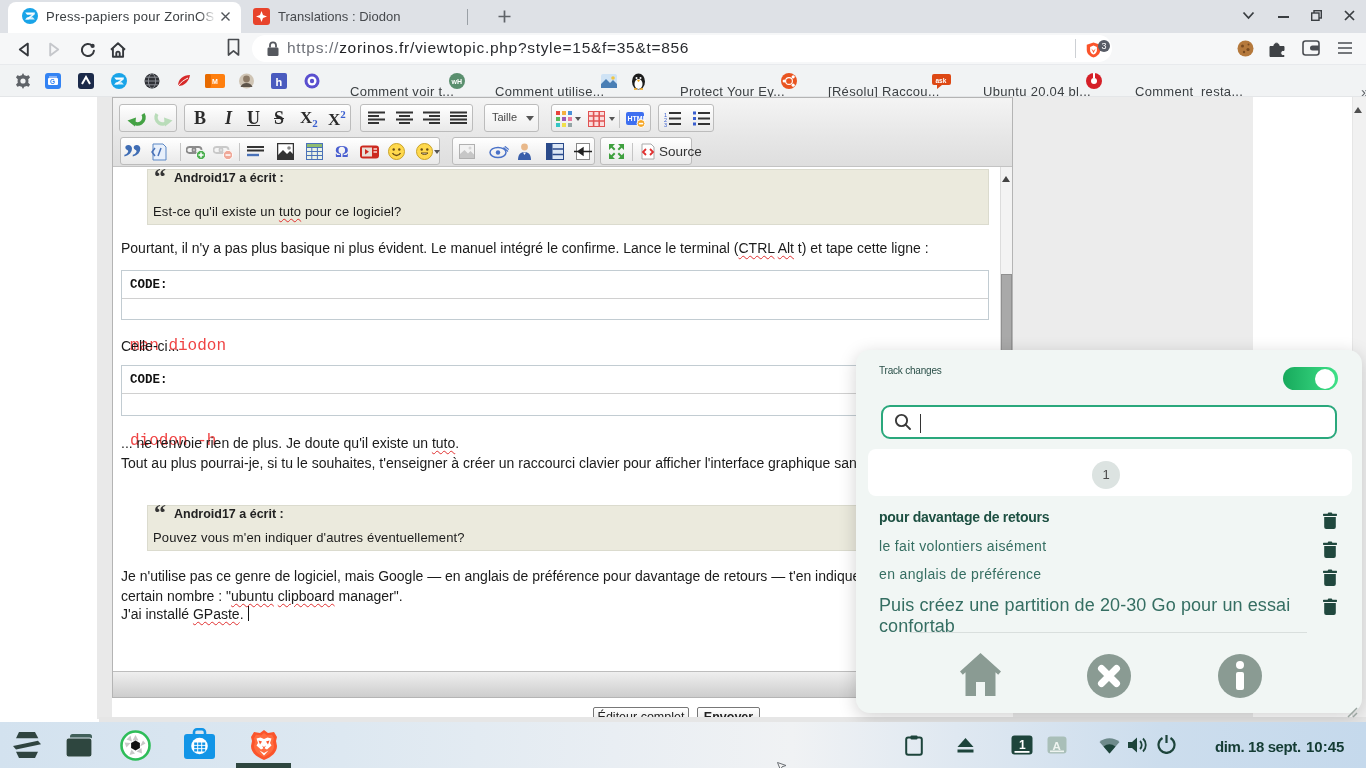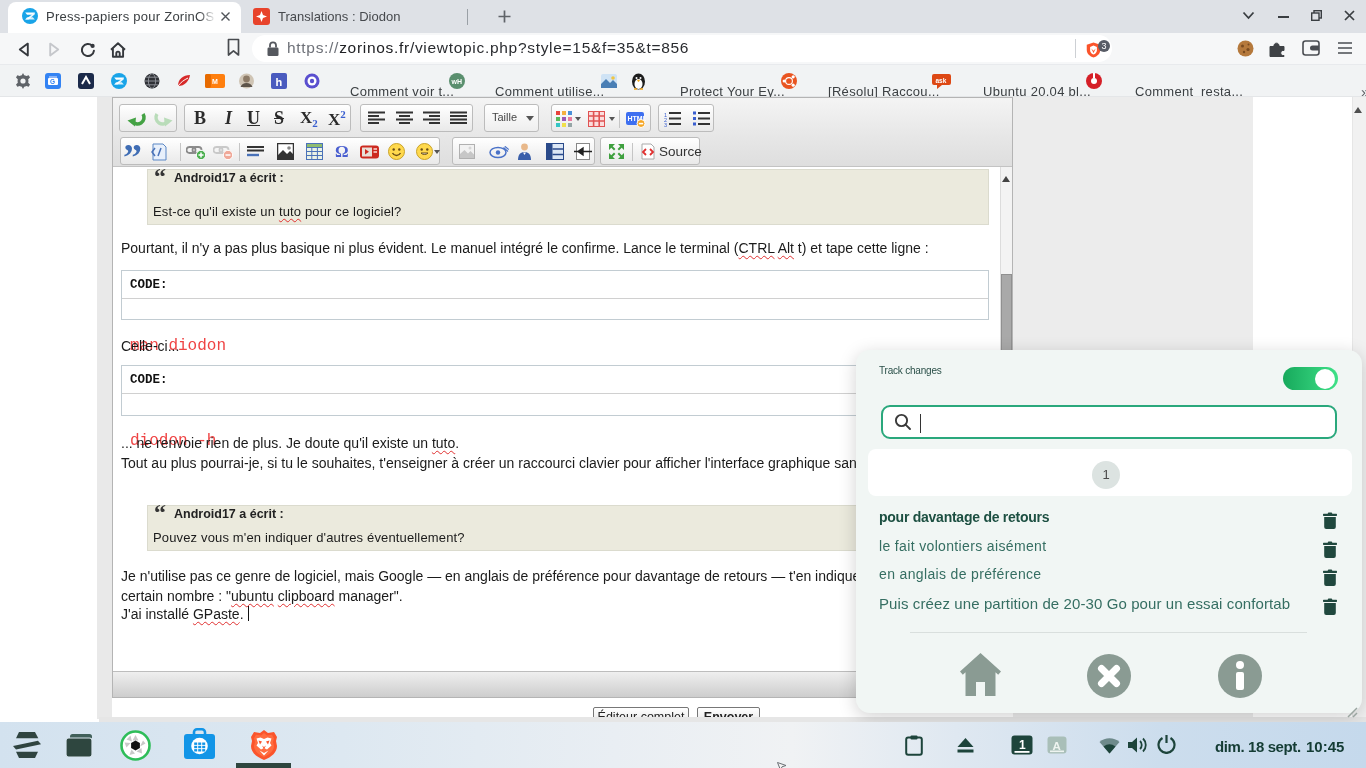--- a/index.html
+++ b/index.html
@@ -407,21 +407,21 @@
   <svg class="abs" style="left:93px;top:5px" width="18" height="17" viewBox="0 0 18 17">
         <rect x="0.5" y="0.5" width="17" height="16" fill="#dce7f5" stroke="#2a4a8a"></rect>
         <rect x="0.5" y="0.5" width="6" height="16" fill="#2a4a8a"></rect>
         <path d="M6.5 6 H18 M6.5 11.5 H18" stroke="#2a4a8a" stroke-width="1.3"></path>
       </svg>
   <svg class="abs" style="left:121px;top:5px" width="18" height="17" viewBox="0 0 18 17">
         <rect x="2.5" y="0.5" width="13" height="16" fill="#fff" stroke="#888"></rect>
         <path d="M0 8.5 H18 M9 5 L4 8.5 L9 12 Z" fill="#222" stroke="#222" stroke-width="1.4"></path>
       </svg>
  </div>
- <div class="ckg ckrow2" style="left:487px;width:100px">
+ <div class="ckg ckrow2" style="left:487px;width:92px">
   <svg class="abs" style="left:7px;top:5px" width="17" height="17" viewBox="0 0 17 17">
         <path d="M10 1 H16 V7 L13.7 4.7 L11 7.4 L9.6 6 L12.3 3.3 Z" fill="#3fa03f"></path>
         <path d="M7 1 H1 V7 L3.3 4.7 L6 7.4 L7.4 6 L4.7 3.3 Z" fill="#3fa03f"></path>
         <path d="M1 10 V16 H7 L4.7 13.7 L7.4 11 L6 9.6 L3.3 12.3 Z" fill="#3fa03f"></path>
         <path d="M16 10 V16 H10 L12.3 13.7 L9.6 11 L11 9.6 L13.7 12.3 Z" fill="#3fa03f"></path>
       </svg>
   <div class="cksep" style="left:31px"></div>
   <svg class="abs" style="left:39px;top:5px" width="16" height="17" viewBox="0 0 16 17">
         <path d="M2 1 H11 L14 4 V16 H2 Z" fill="#fff" stroke="#aaa"></path>
         <path d="M6 6 L3 9 L6 12 M10 6 L13 9 L10 12" fill="none" stroke="#e03030" stroke-width="1.8"></path>
@@ -446,21 +446,21 @@
   <svg class="abs" style="left:38px;top:63px" width="18" height="18" viewBox="0 0 18 18">
       <circle cx="7.5" cy="7.5" r="5.6" fill="none" stroke="#3a3a3a" stroke-width="1.9"></circle>
       <path d="M11.8 11.8 L16 16" stroke="#3a3a3a" stroke-width="1.9" stroke-linecap="round"></path>
     </svg>
   <div class="abs" style="left:64px;top:64px;width:1.4px;height:19px;background:#333"></div>
   <div class="abs" style="left:12px;top:99px;width:484px;height:47px;background:#fff;border-radius:8px"></div>
   <div class="abs" style="left:236px;top:111px;width:28px;height:28px;border-radius:14px;background:#dce3e1;color:#4a4a4a;font-size:13px;text-align:center;line-height:28px">1</div>
   <div class="abs" style="left:23px;top:159px;font-size:14px;letter-spacing:-0.25px;font-weight:bold;color:#1c4f41">pour davantage de retours</div>
   <div class="abs" style="left:23px;top:188px;font-size:14px;color:#356e62;letter-spacing:.35px">le fait volontiers aisément</div>
   <div class="abs" style="left:23px;top:216px;font-size:14px;color:#356e62;letter-spacing:.35px">en anglais de préférence</div>
-  <div class="abs" style="left:23px;top:245px;font-size:15px;color:#356e62;letter-spacing:.1px">Puis créez une partition de 20-30 Go pour un essai confortab</div>
+  <div class="abs" style="left:23px;top:245px;font-size:18px;color:#356e62;letter-spacing:.1px">Puis créez une partition de 20-30 Go pour un essai confortab</div>
   <svg class="abs tr" style="left:466px;top:162px" width="16" height="17" viewBox="0 0 16 17">
       <path d="M2.2 5 H13.8 V15 A2 2 0 0 1 11.8 17 H4.2 A2 2 0 0 1 2.2 15 Z M5.8 1.2 A0.9 0.9 0 0 1 6.7 0.4 H9.3 A0.9 0.9 0 0 1 10.2 1.2 V1.8 H14.4 A0.6 0.6 0 0 1 15 2.4 V3.3 A0.6 0.6 0 0 1 14.4 3.9 H1.6 A0.6 0.6 0 0 1 1 3.3 V2.4 A0.6 0.6 0 0 1 1.6 1.8 H5.8 Z" fill="#20483e"></path>
     </svg>
   <svg class="abs tr" style="left:466px;top:191px" width="16" height="17" viewBox="0 0 16 17">
       <path d="M2.2 5 H13.8 V15 A2 2 0 0 1 11.8 17 H4.2 A2 2 0 0 1 2.2 15 Z M5.8 1.2 A0.9 0.9 0 0 1 6.7 0.4 H9.3 A0.9 0.9 0 0 1 10.2 1.2 V1.8 H14.4 A0.6 0.6 0 0 1 15 2.4 V3.3 A0.6 0.6 0 0 1 14.4 3.9 H1.6 A0.6 0.6 0 0 1 1 3.3 V2.4 A0.6 0.6 0 0 1 1.6 1.8 H5.8 Z" fill="#20483e"></path>
     </svg>
   <svg class="abs tr" style="left:466px;top:219px" width="16" height="17" viewBox="0 0 16 17">
       <path d="M2.2 5 H13.8 V15 A2 2 0 0 1 11.8 17 H4.2 A2 2 0 0 1 2.2 15 Z M5.8 1.2 A0.9 0.9 0 0 1 6.7 0.4 H9.3 A0.9 0.9 0 0 1 10.2 1.2 V1.8 H14.4 A0.6 0.6 0 0 1 15 2.4 V3.3 A0.6 0.6 0 0 1 14.4 3.9 H1.6 A0.6 0.6 0 0 1 1 3.3 V2.4 A0.6 0.6 0 0 1 1.6 1.8 H5.8 Z" fill="#20483e"></path>
     </svg>
   <svg class="abs tr" style="left:466px;top:248px" width="16" height="17" viewBox="0 0 16 17">

